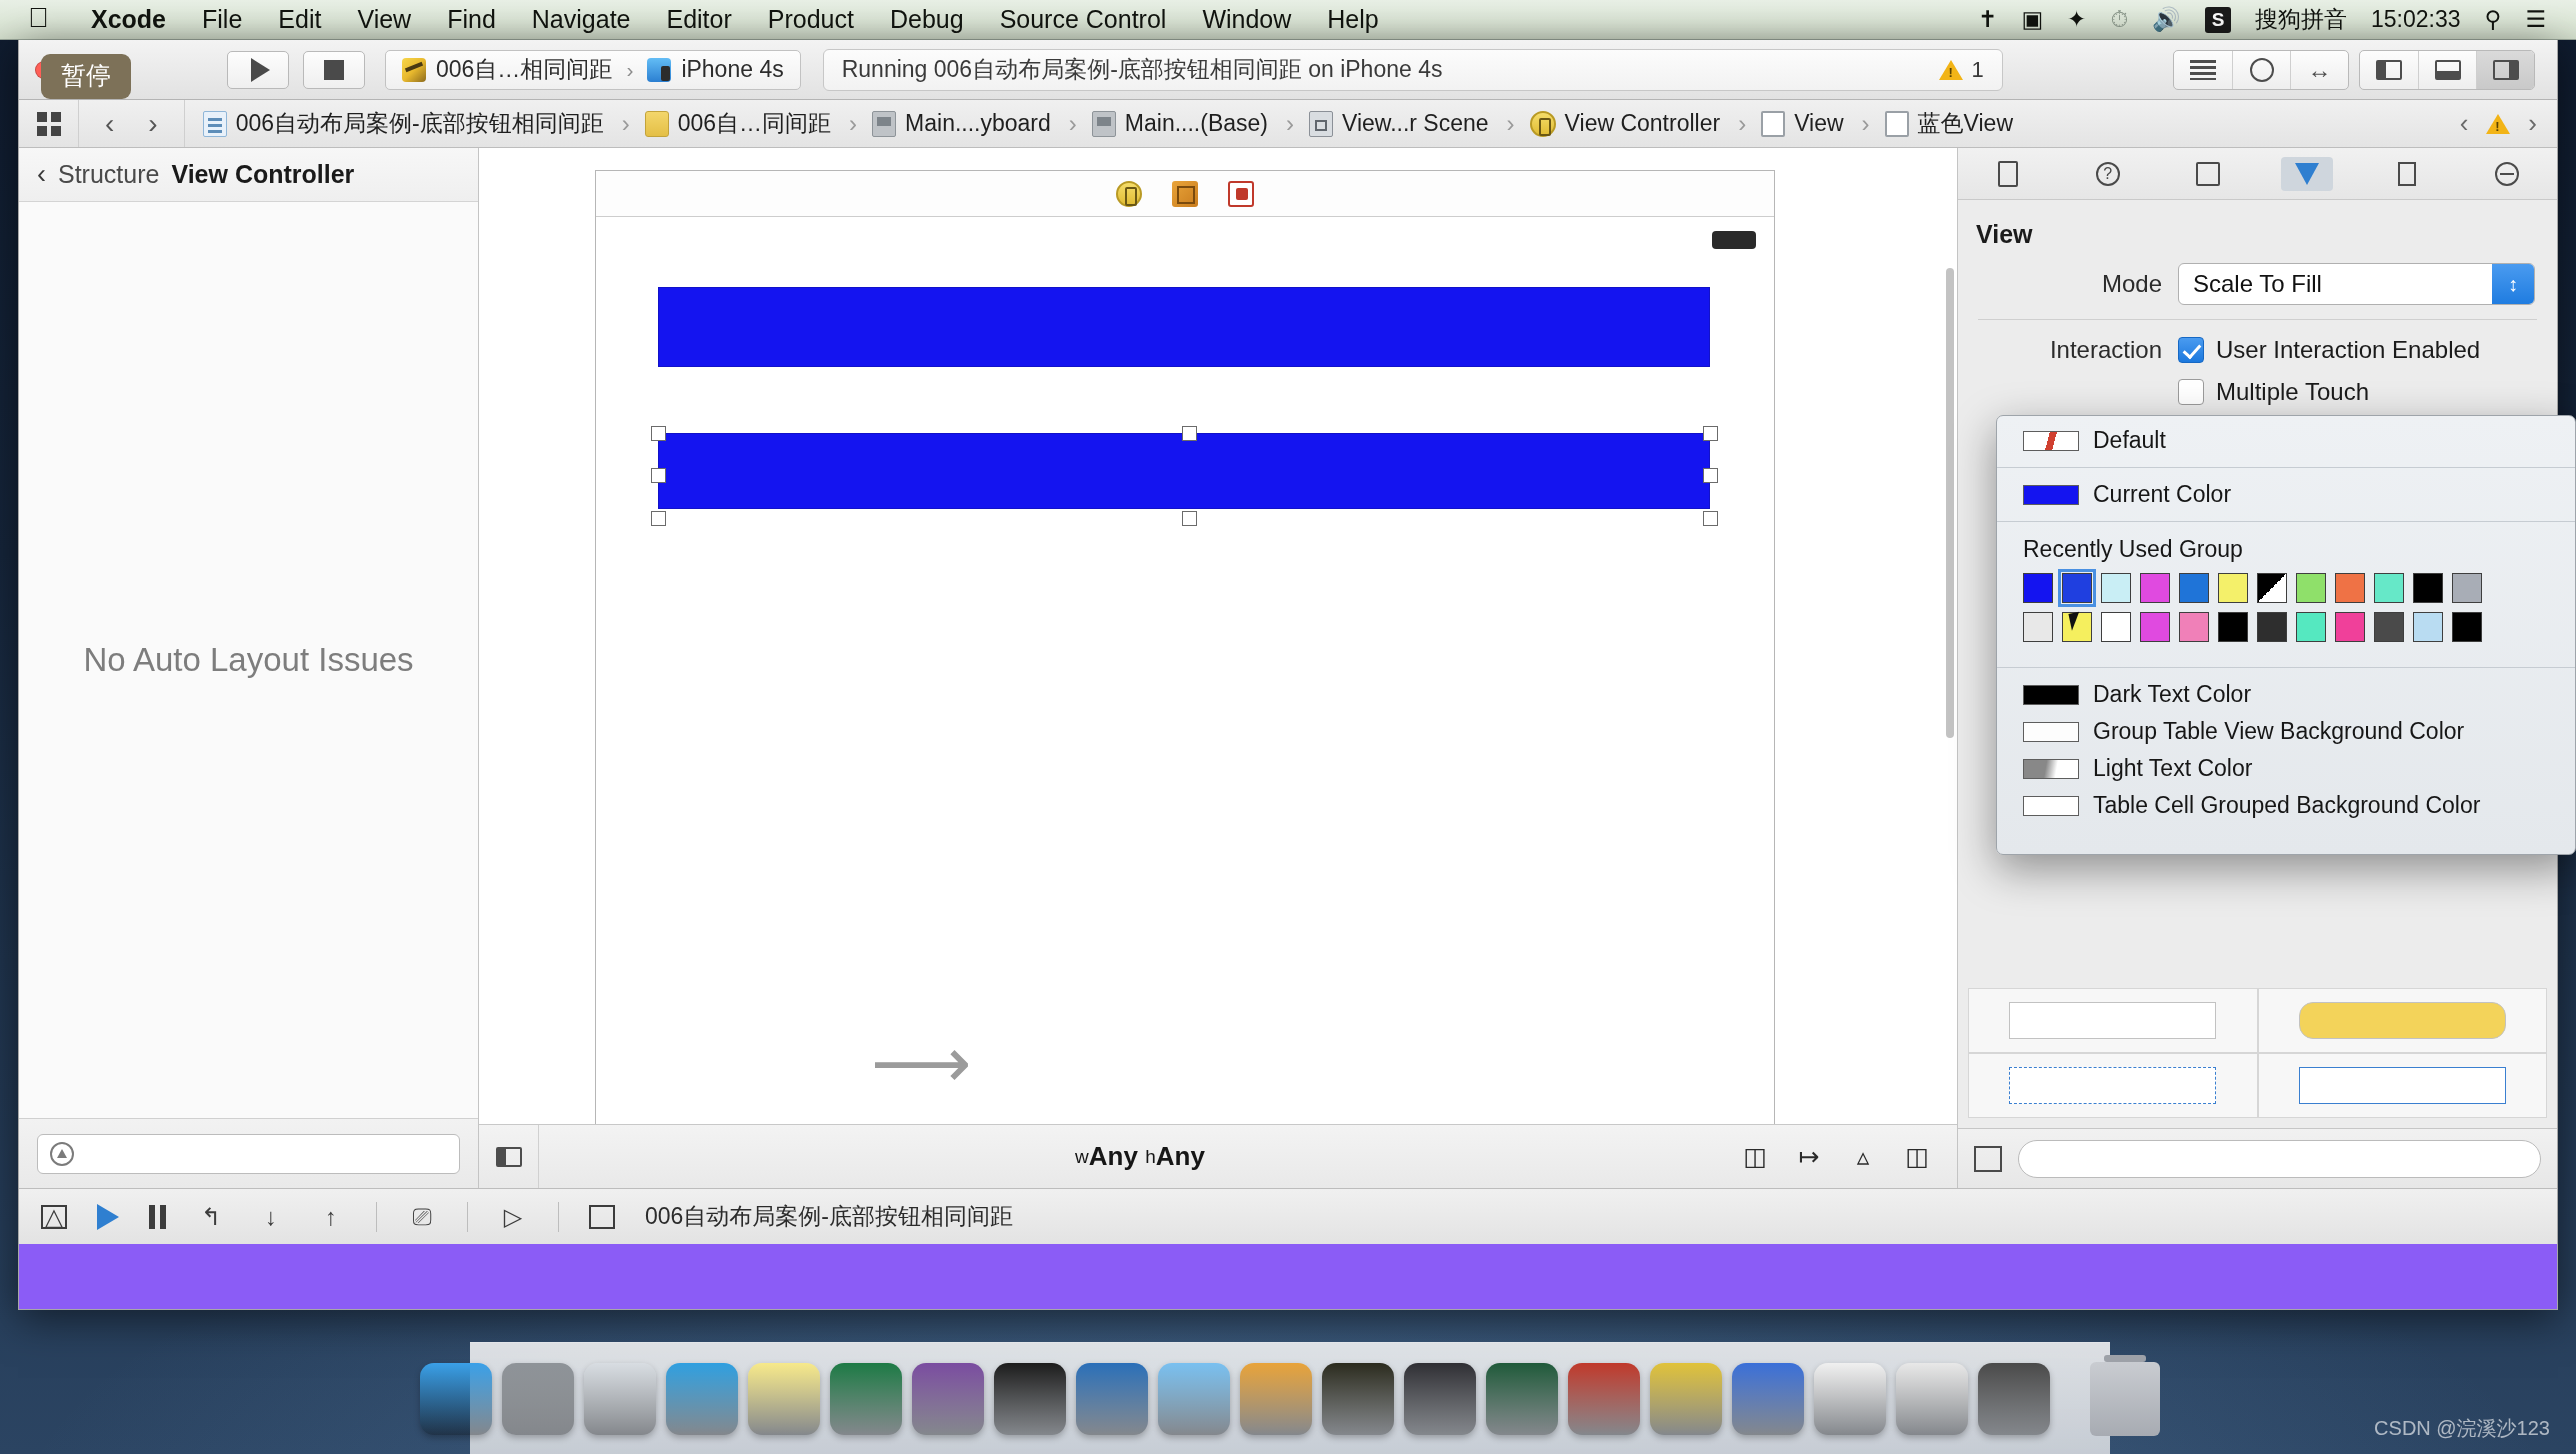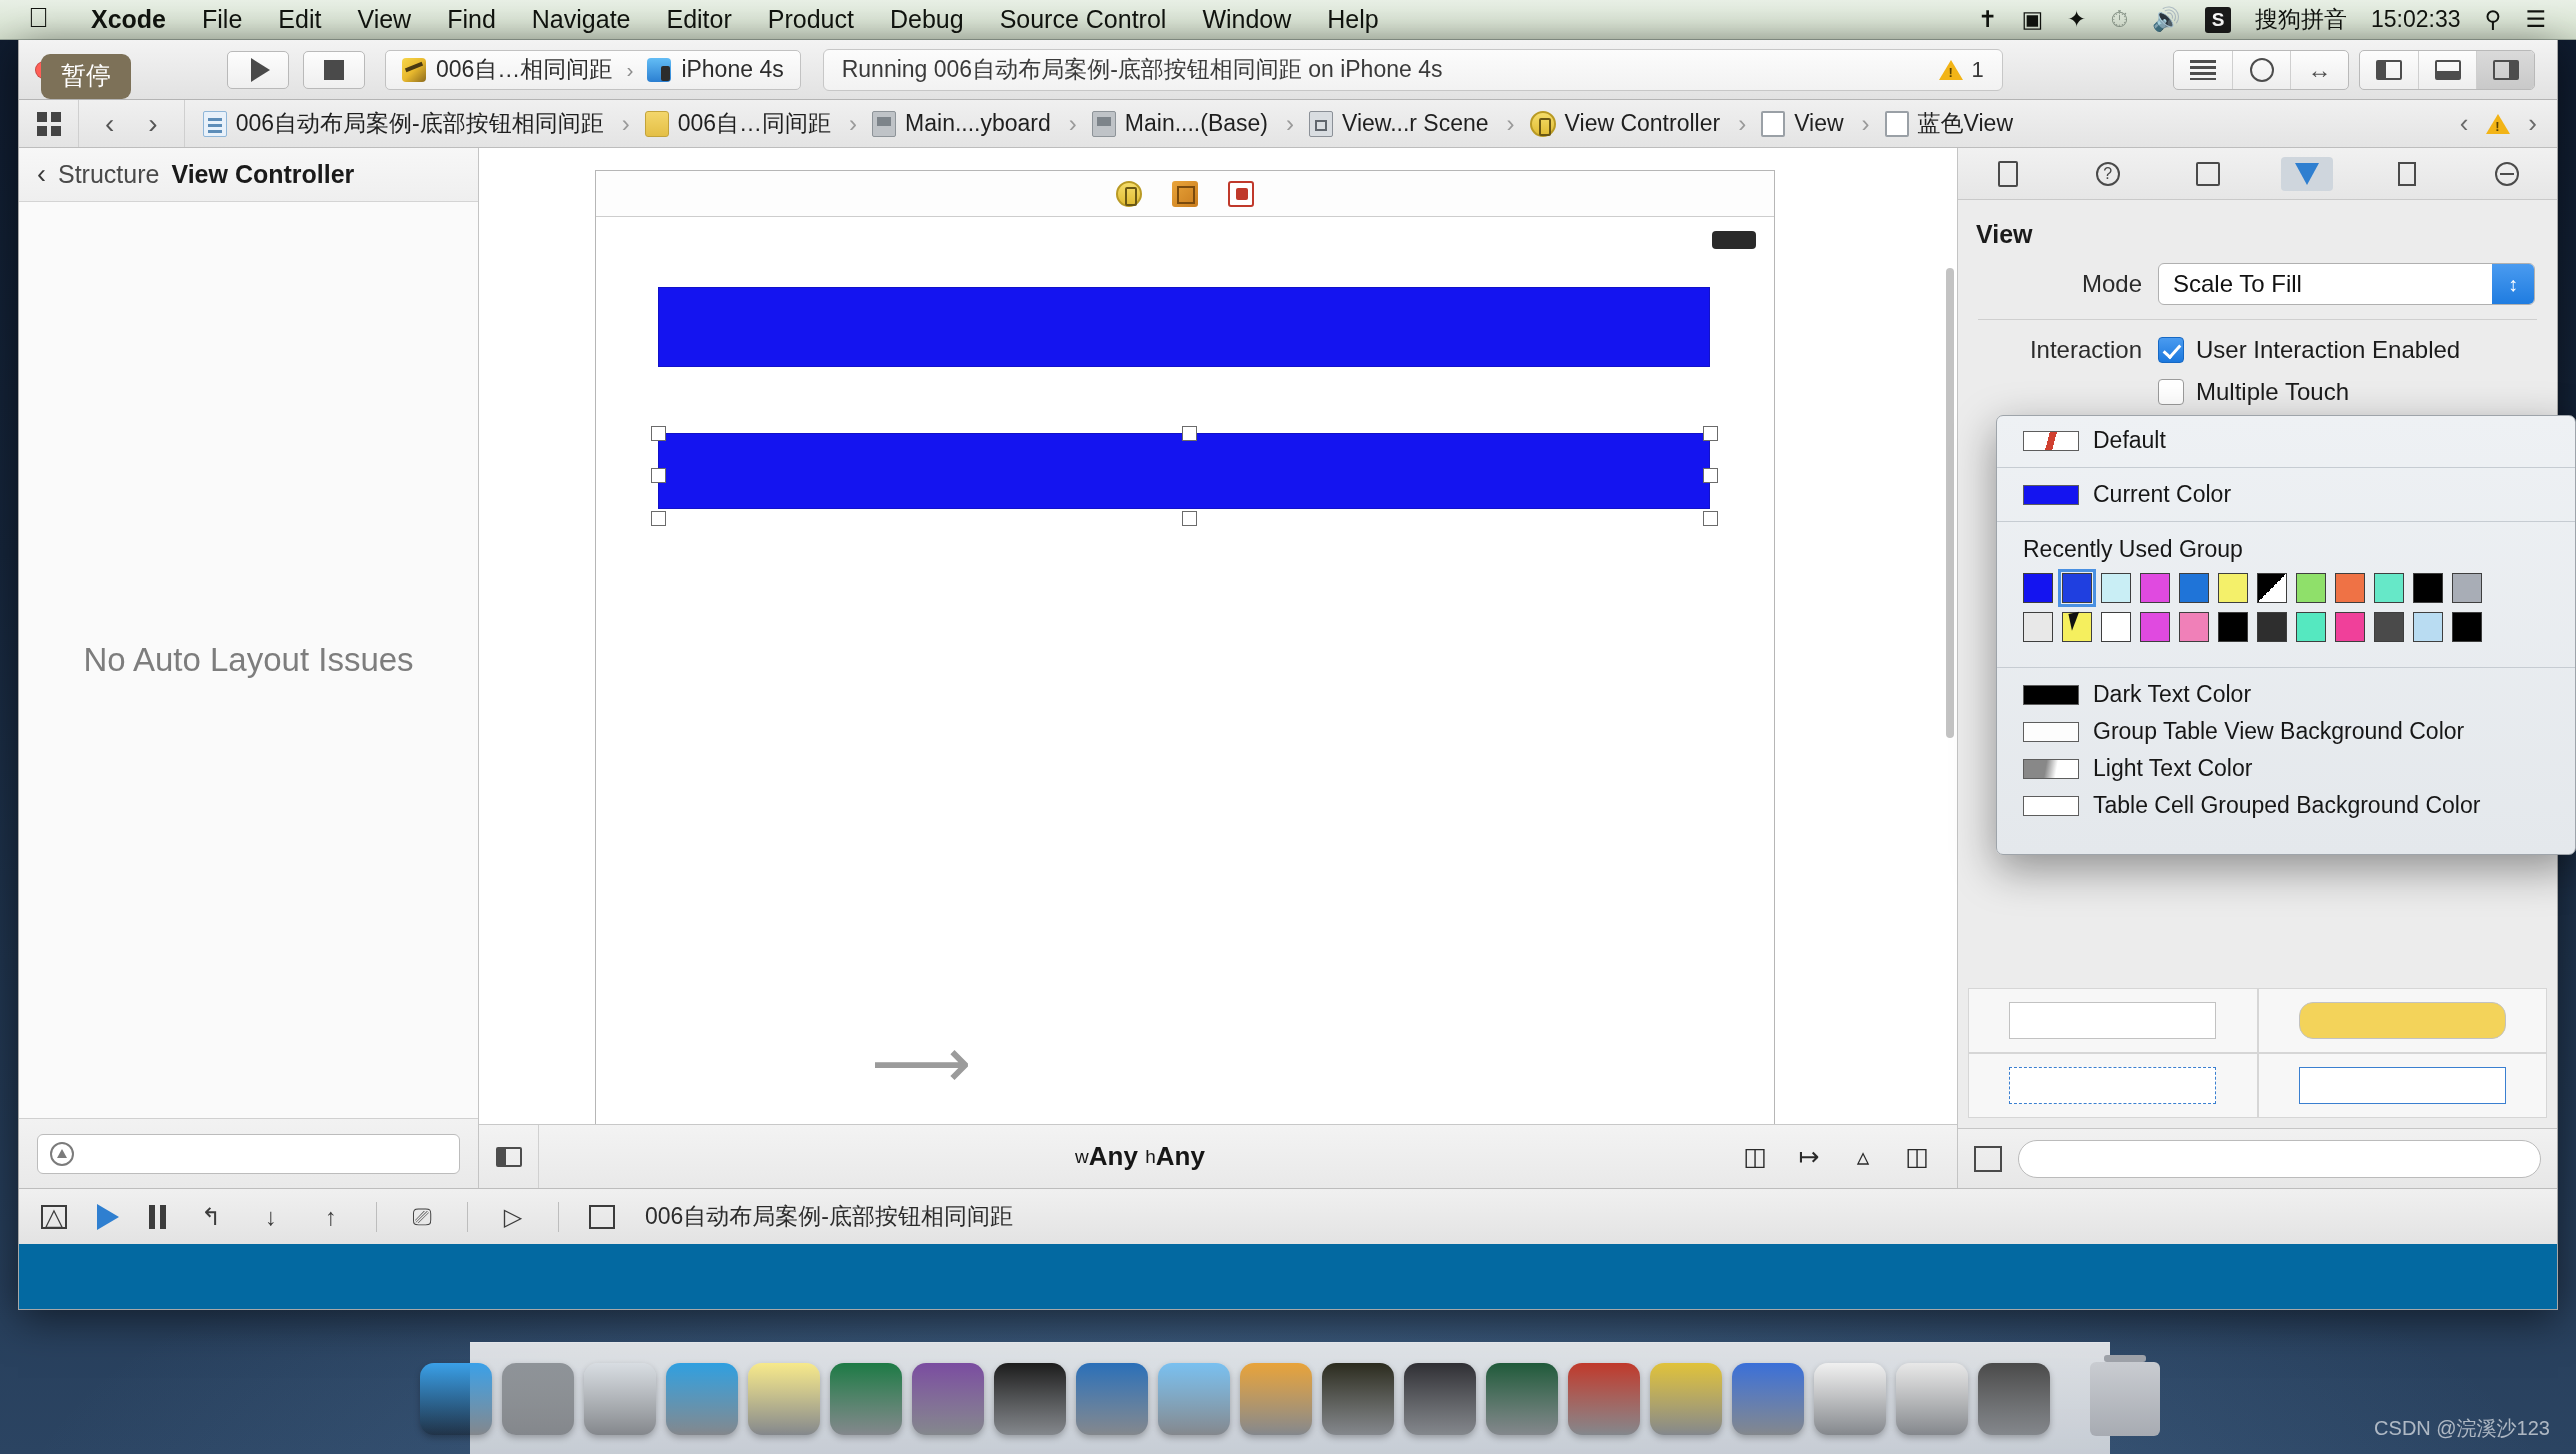--- a/index.html
+++ b/index.html
@@ -42,21 +42,21 @@
   .sogou-badge {
     background:#1b1b1b; color:#fff; font-weight:bold;
     width:26px;height:26px; display:flex;align-items:center;justify-content:center;
     border-radius:3px; font-size:19px;
   }
   .dim { color:#8d9a8d; }
 
   
   .window {
     position:absolute; top:40px; left:18px; width:2540px; height:1270px;
-    background:#0369a1;
+    background:#8b5cf6;
     border:1px solid #a8a8a8;
     border-top:none;
     box-shadow:0 8px 40px rgba(0,0,0,.55);
     overflow:hidden;
   }
 
   
   .toolbar {
     height:60px; background:linear-gradient(180deg,#f3f3f3,#e2e2e2);
     border-bottom:1px solid #b4b4b4;
@@ -281,21 +281,21 @@
   .ti-help{width:24px;height:24px;border:2px solid #4a4a4a;border-radius:50%;font-size:16px;display:flex;align-items:center;justify-content:center;}
   .ti-ident{width:24px;height:24px;border:2px solid #4a4a4a;border-radius:2px;}
   .ti-attr{width:0;height:0;border-left:12px solid transparent;border-right:12px solid transparent;border-top:22px solid #2f7fd0;}
   .ti-size{width:18px;height:24px;border:2px solid #4a4a4a;}
   .ti-conn{width:24px;height:24px;border:2px solid #4a4a4a;border-radius:50%;position:relative;}
   .ti-conn:after{content:"";position:absolute;left:3px;top:9px;width:14px;height:2px;background:#4a4a4a;}
 
   .insp-section { padding:16px 0 0; }
   .insp-title { font-size:25px; font-weight:bold; color:#1b1b1b; padding:4px 0 14px 18px; }
   .row { display:flex; align-items:center; margin-bottom:14px; padding-right:22px; }
-  .row .lab { width:200px; text-align:right; padding-right:16px; font-size:24px; color:#2b2b2b; }
+  .row .lab { width:220px; text-align:right; padding-right:16px; font-size:24px; color:#2b2b2b; }
   .popup {
     flex:1; height:42px; background:#fff; border:1px solid #b0b0b0; border-radius:6px;
     display:flex; align-items:center; padding-left:14px; font-size:24px; color:#111; position:relative;
   }
   .popup .stepper-blue{
     position:absolute; right:0; top:0; bottom:0; width:42px; border-radius:0 5px 5px 0;
     background:linear-gradient(180deg,#4a9bf0,#1f7ce0);
     color:#fff; display:flex;align-items:center;justify-content:center;font-size:20px; line-height:.8;
   }
   .numfield {

